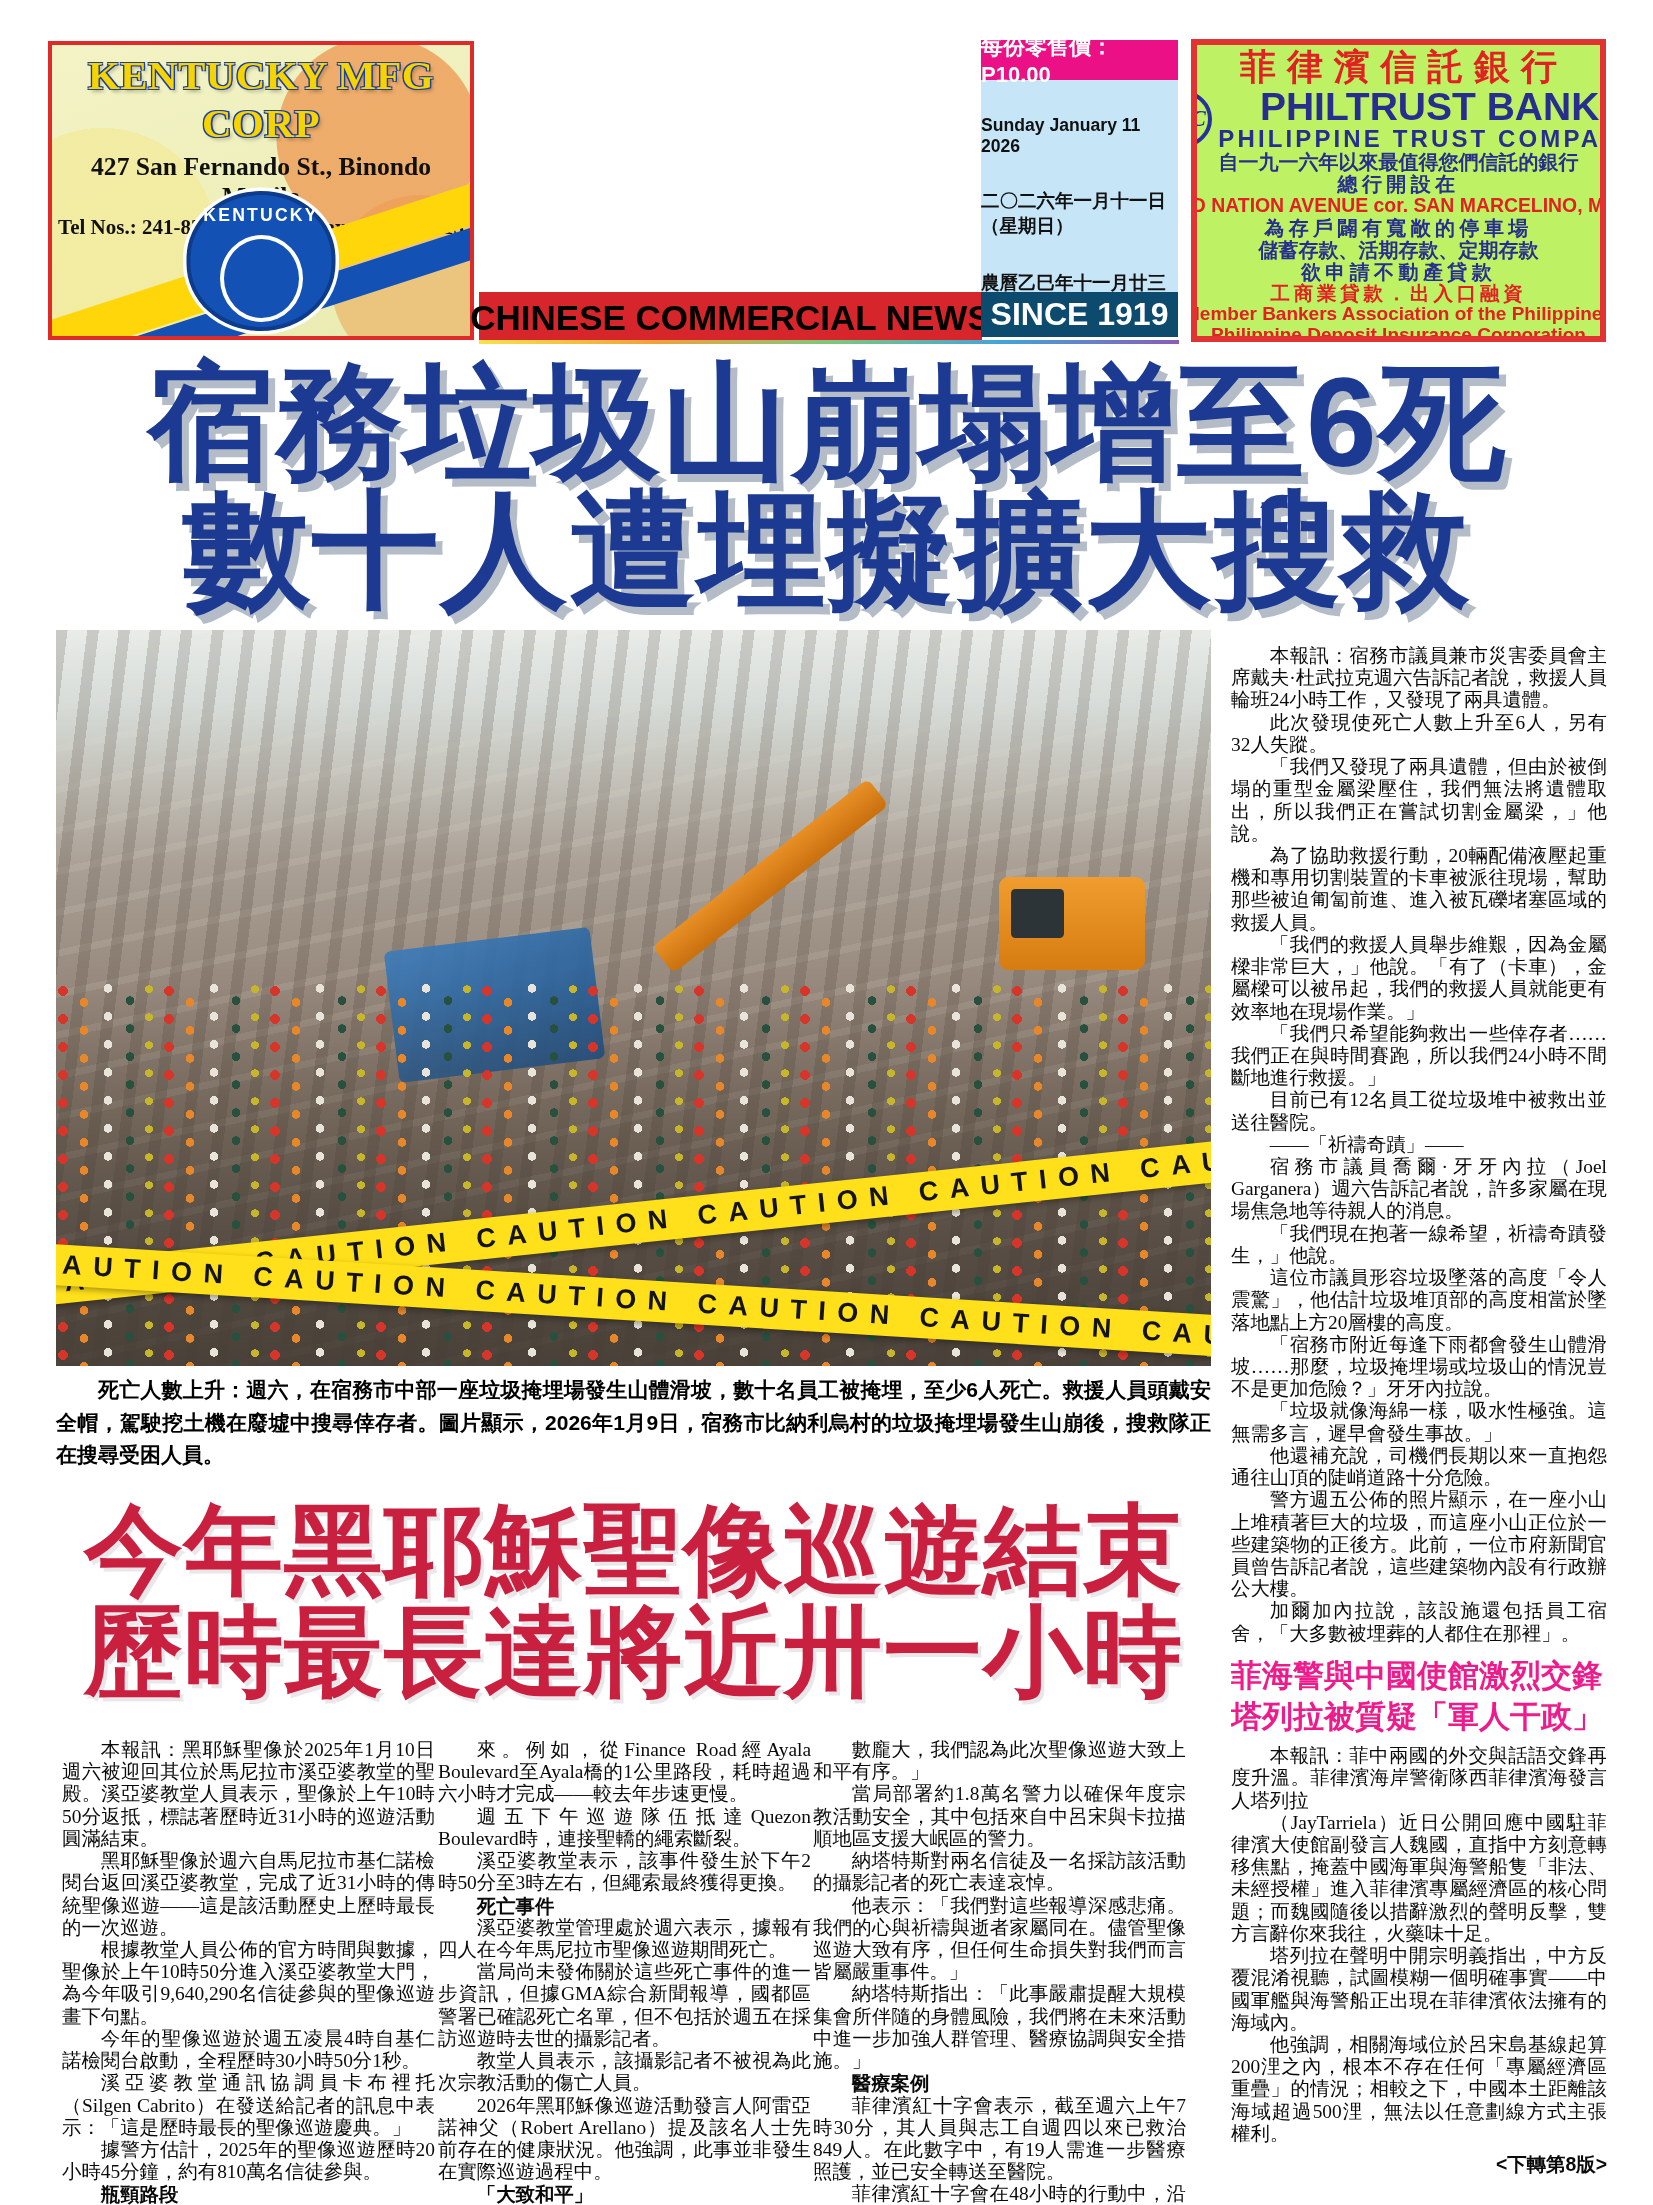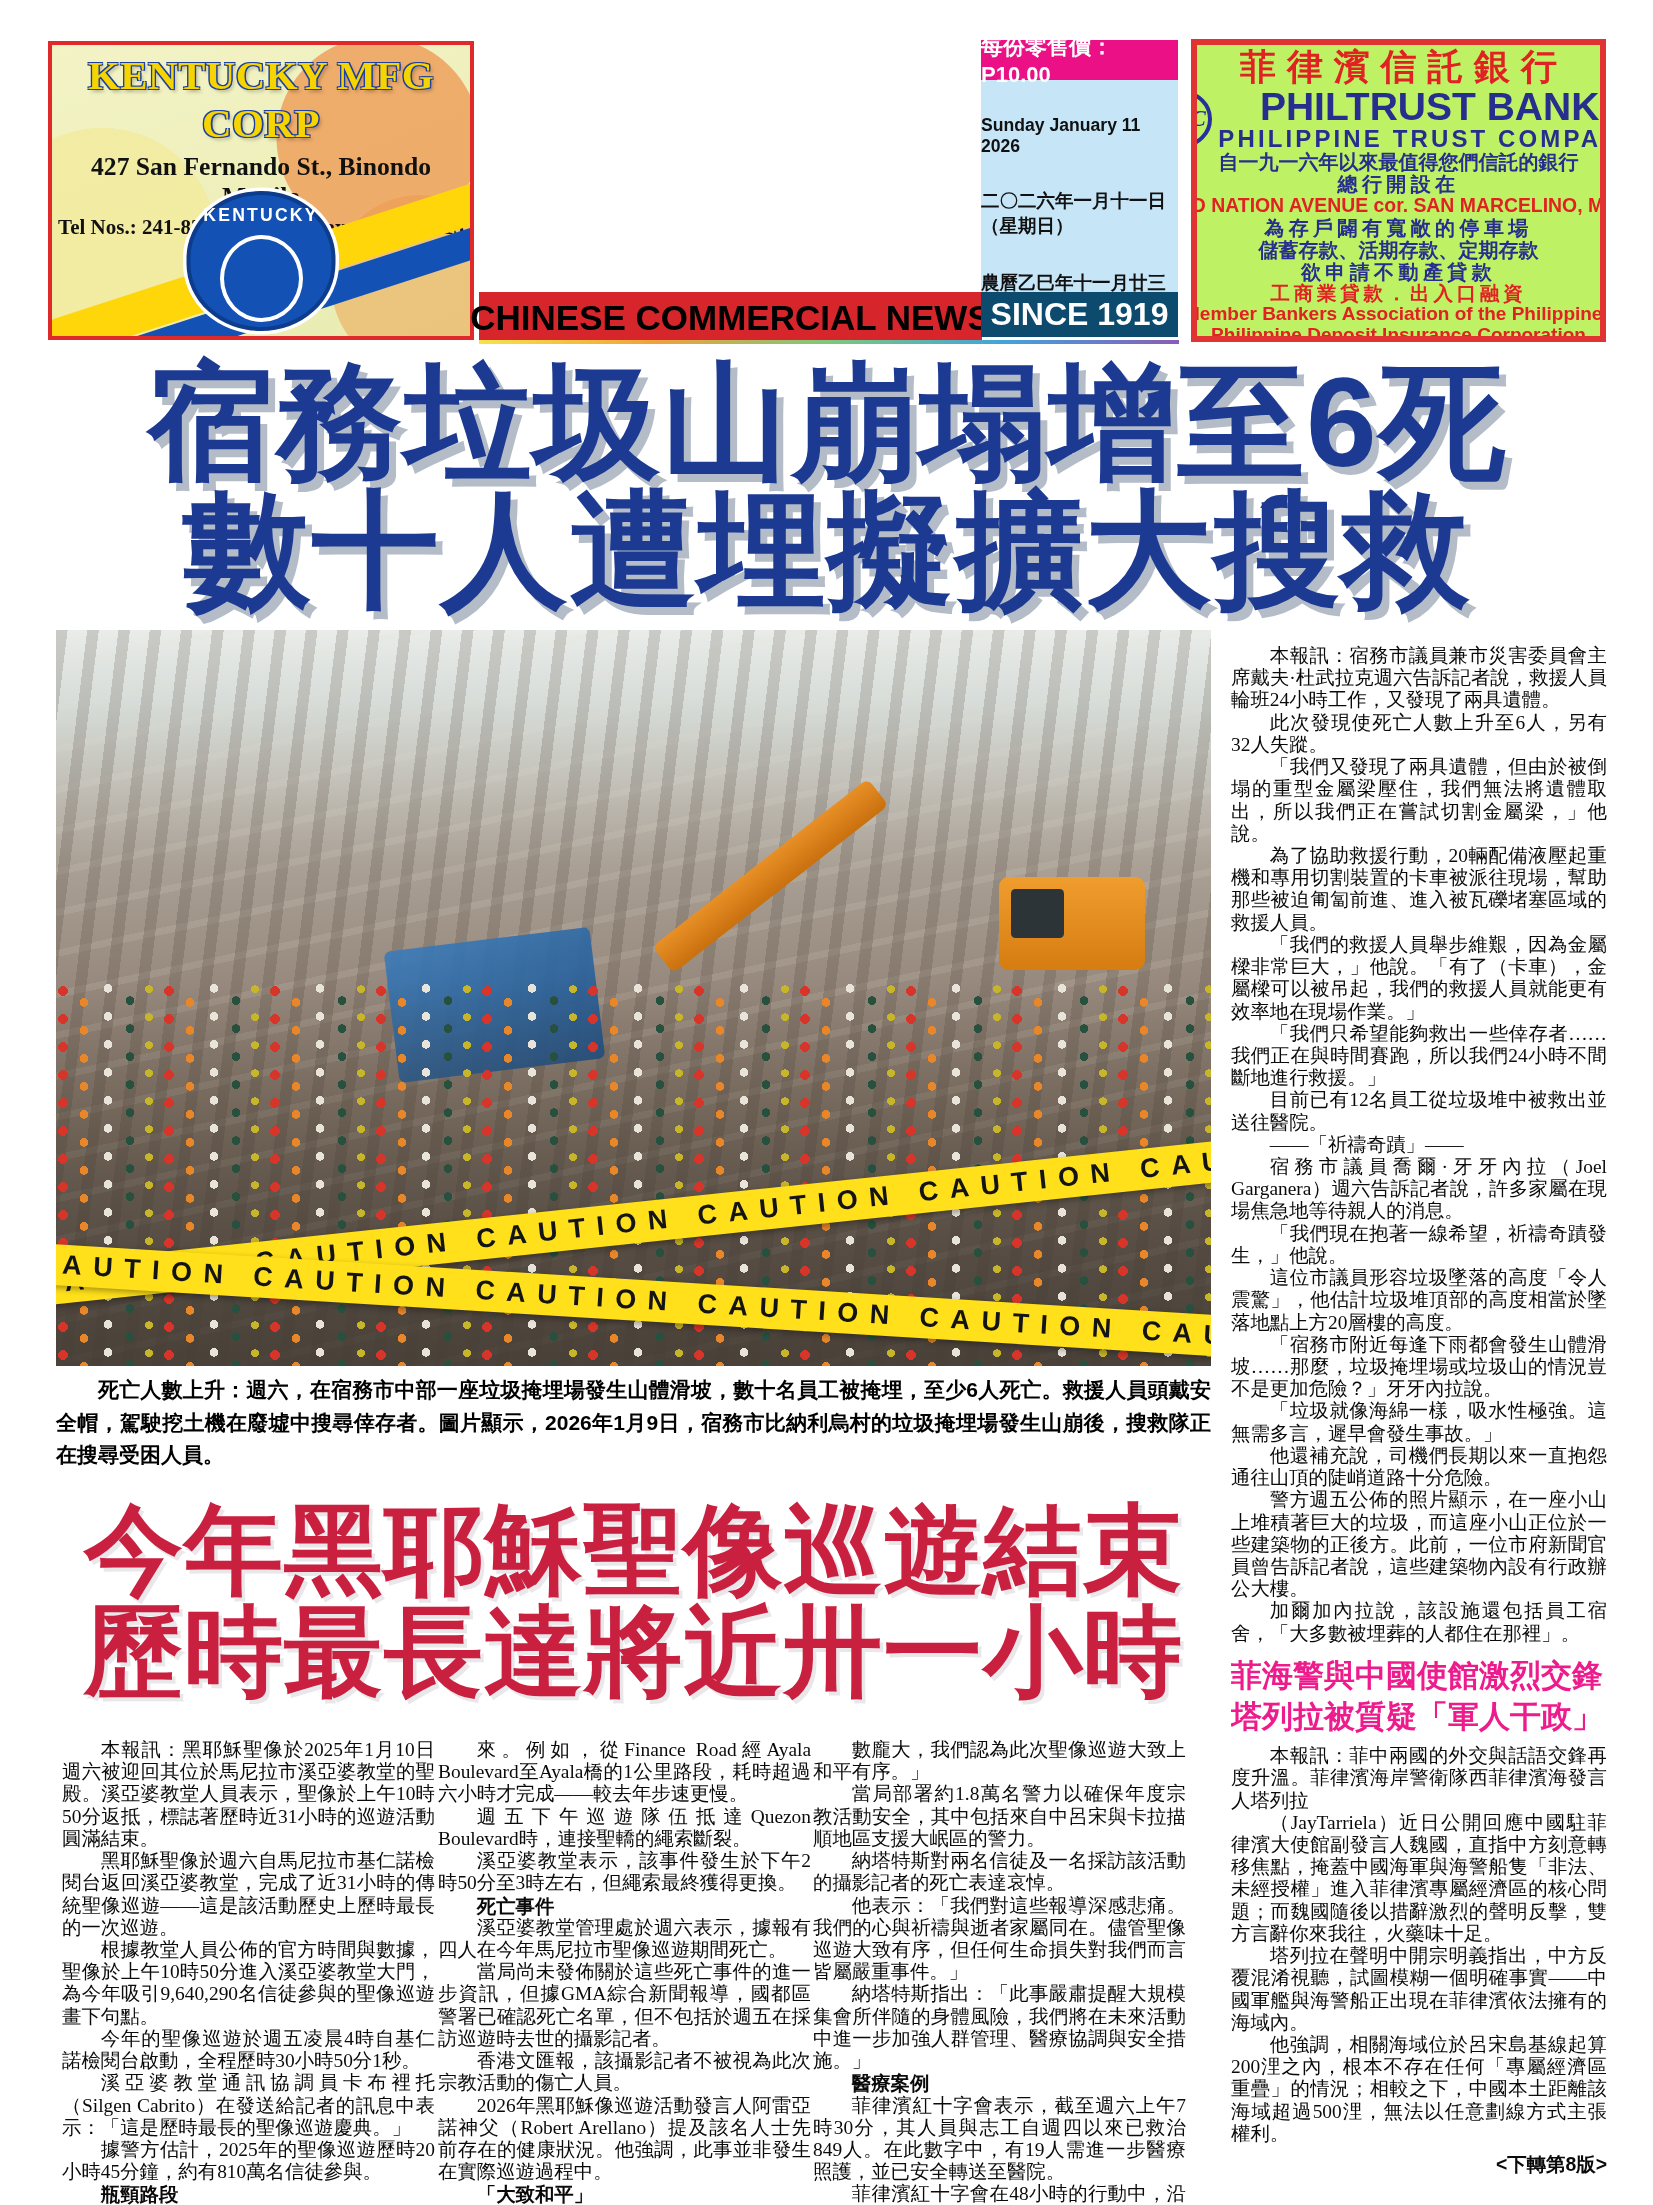--- a/index.html
+++ b/index.html
@@ -223,21 +223,21 @@
       <p class="subhead">瓶頸路段</p>
       <p>菲國警報告指出，今年最長的瓶頸路段是Alegui街至Duque de Alba街，再至Castillejos街的832公尺路段。穿越此路段耗時9小時50分鐘。教堂人員於1月9日週五曾表示，由於信徒聚集於承載黑耶穌聖像的聖轎前方，聖像巡遊的行進速度較為緩慢。</p>
     </div>
   <div class="body-col naz-c2">
       <p>來。例如，從Finance Road經Ayala Boulevard至Ayala橋的1公里路段，耗時超過六小時才完成——較去年步速更慢。</p>
       <p>週五下午巡遊隊伍抵達Quezon Boulevard時，連接聖轎的繩索斷裂。</p>
       <p>溪亞婆教堂表示，該事件發生於下午2時50分至3時左右，但繩索最終獲得更換。</p>
       <p class="subhead">死亡事件</p>
       <p>溪亞婆教堂管理處於週六表示，據報有四人在今年馬尼拉市聖像巡遊期間死亡。</p>
       <p>當局尚未發佈關於這些死亡事件的進一步資訊，但據GMA綜合新聞報導，國都區警署已確認死亡名單，但不包括於週五在採訪巡遊時去世的攝影記者。</p>
-      <p>香港文匯報，該攝影記者不被視為此次宗教活動的傷亡人員。</p>
+      <p>教堂人員表示，該攝影記者不被視為此次宗教活動的傷亡人員。</p>
       <p>2026年黑耶穌像巡遊活動發言人阿雷亞諾神父（Robert Arellano）提及該名人士先前存在的健康狀況。他強調，此事並非發生在實際巡遊過程中。</p>
       <p class="subhead">「大致和平」</p>
       <p>根據溪亞婆教堂的數據，此次宗教慶典期間共錄得1,057起醫療案例。</p>
     </div>
   <div class="body-col naz-c3">
       <p>數龐大，我們認為此次聖像巡遊大致上和平有序。」</p>
       <p>當局部署約1.8萬名警力以確保年度宗教活動安全，其中包括來自中呂宋與卡拉描順地區支援大岷區的警力。</p>
       <p>納塔特斯對兩名信徒及一名採訪該活動的攝影記者的死亡表達哀悼。</p>
       <p>他表示：「我們對這些報導深感悲痛。我們的心與祈禱與逝者家屬同在。儘管聖像巡遊大致有序，但任何生命損失對我們而言皆屬嚴重事件。」</p>
       <p>納塔特斯指出：「此事嚴肅提醒大規模集會所伴隨的身體風險，我們將在未來活動中進一步加強人群管理、醫療協調與安全措施。」</p>

